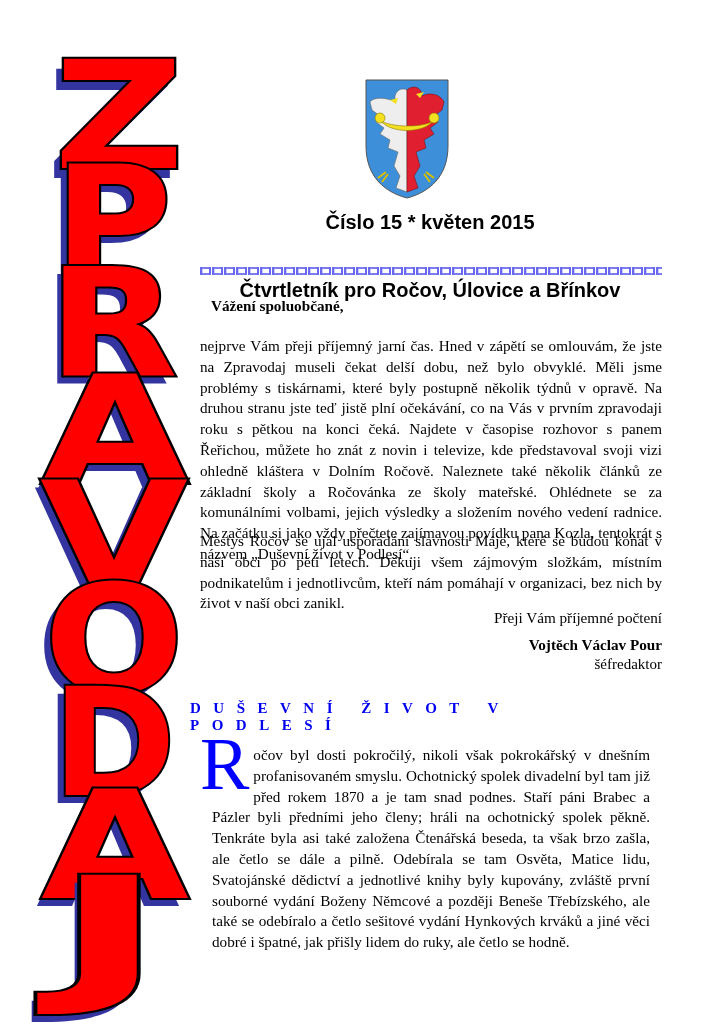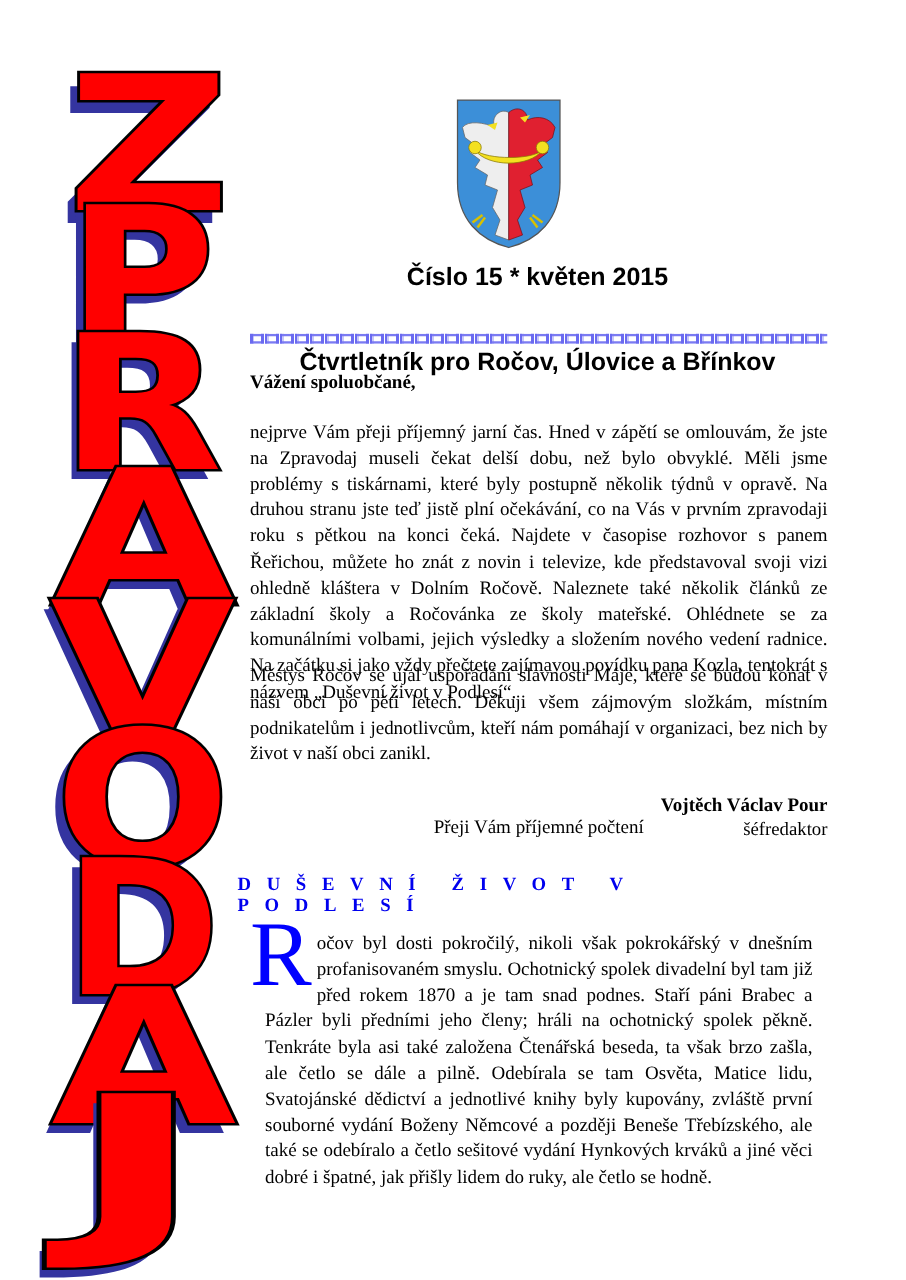--- a/index.html
+++ b/index.html
@@ -33,24 +33,24 @@
   .divider::before { content: ""; position: absolute; left: 0; right: 0; top: 0; height: 8px;
     background: repeating-linear-gradient(90deg, transparent 0 2px, #7b7bf2 2px 9px, transparent 9px 12px);
     clip-path: inset(0 0 6px 0);
   }
   .divider::after { content: ""; position: absolute; left: 0; right: 0; top: 0; height: 8px;
     background: repeating-linear-gradient(90deg, transparent 0 2px, #7b7bf2 2px 9px, transparent 9px 12px);
     clip-path: inset(6px 0 0 0);
   }
 
   .text-block { position: absolute; left: 200px; width: 462px; font-size: 15.2px; line-height: 20.8px; text-align: justify; }
-  .greeting { top: 296px; font-weight: bold; }
+  .greeting { top: 296px; font-weight: bold; margin-left: 11px; }
   .para1 { top: 336px; }
   .para2 { top: 531px; }
-  .closing { top: 652px; text-align: center; }
+  .closing { top: 608px; text-align: right; }
   .signature-name { position: absolute; top: 636px; right: 63px; font-weight: bold; font-size: 15.2px; }
   .signature-role { position: absolute; top: 656px; right: 63px; font-size: 15px; }
 
   .article-heading { position: absolute; top: 700px; left: 190px; width: 480px; 
     color: #0000ee; font-weight: bold; font-size: 15px; letter-spacing: 12.5px; }
 
   .article-body { top: 733px; }
   .dropcap { float: left; color: #0000ff; font-size: 74px; line-height: 58px; margin: 2px 4px 0 0; font-family: "Liberation Serif", serif; }
   .text-block p { margin: 12px; }
 </style>

